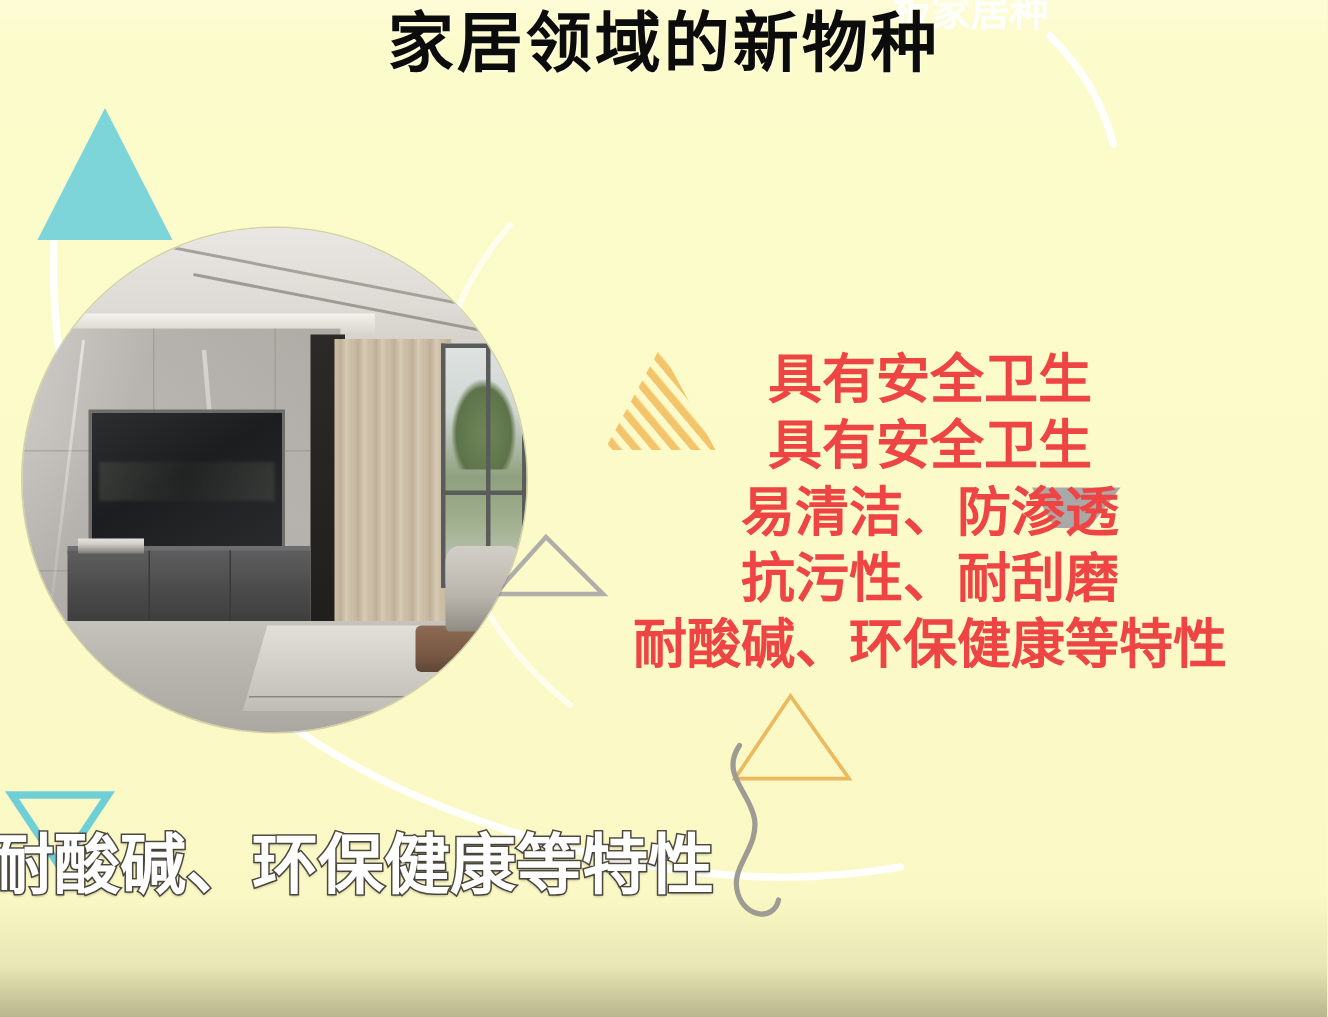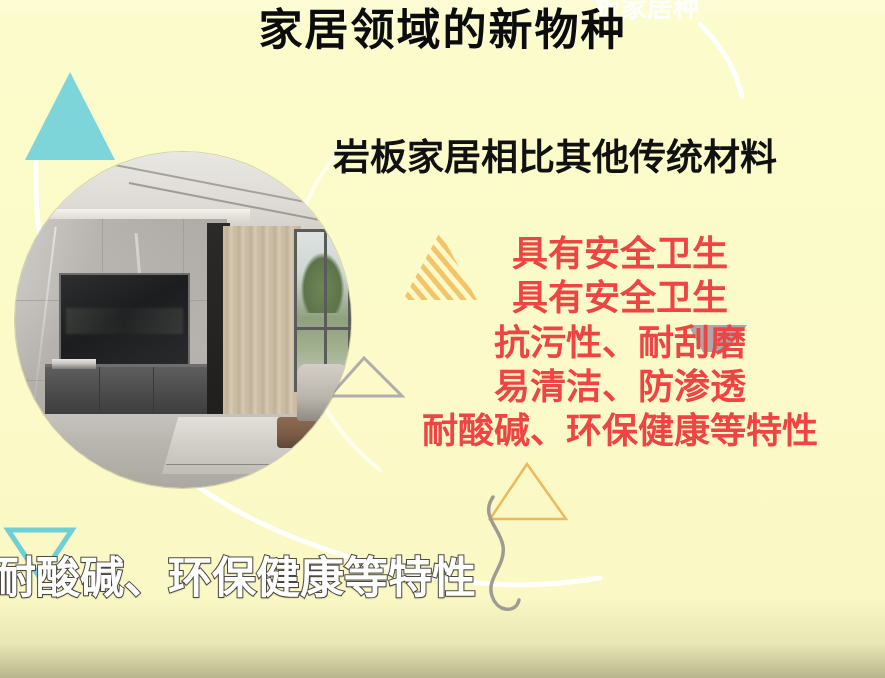--- a/index.html
+++ b/index.html
@@ -259,25 +259,24 @@
       <div class="cabinet"></div>
       <div class="cab-seam cab-s1"></div>
       <div class="cab-seam cab-s2"></div>
       <div class="books"></div>
       <div class="floor-seam"></div>
     </div>
   </div>
 
   <div class="title">家居领域的新物种</div>
 
-  <div class="lead">岩板家居相比其他传统材料</div>
 
   <div class="bullets">
     <div class="line">具有安全卫生</div>
     <div class="line">具有安全卫生</div>
+    <div class="line">易清洁、防渗透</div>
     <div class="line">抗污性、耐刮磨</div>
-    <div class="line">易清洁、防渗透</div>
     <div class="line wide">耐酸碱、环保健康等特性</div>
   </div>
 
   <div class="caption">耐酸碱、环保健康等特性</div>
 
 </div>
 
 </body></html>

